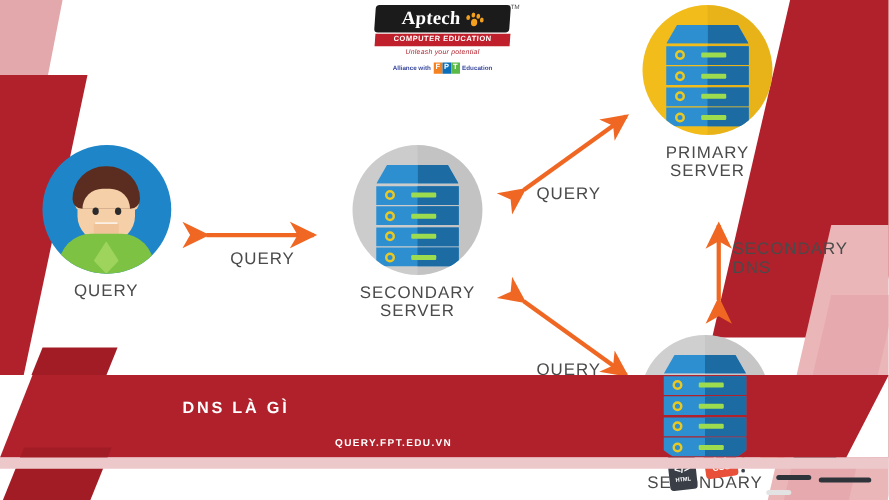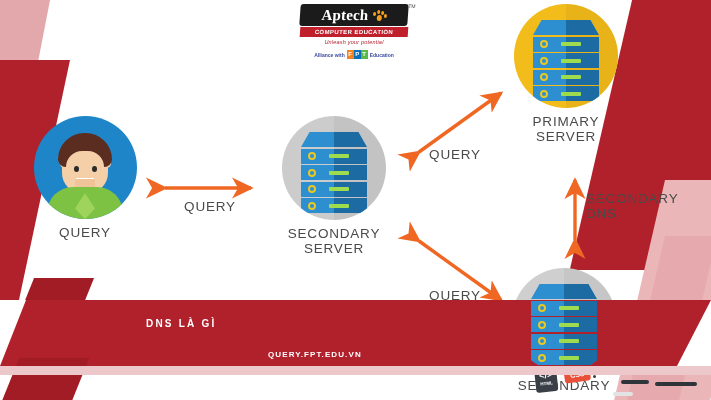--- a/index.html
+++ b/index.html
@@ -255,21 +255,21 @@
   #chip-css .name  { display:block; margin-top: 1px; }
   #chip-html { background: #3a3f47; left: 14px; bottom: 8px; width: 22px; height: 28px; transform: rotate(-6deg); }
   #chip-html .glyph { font-size: 9px; display:block; margin-top: 6px; }
   #chip-html .name  { display:block; font-size: 4.5px; margin-top: 1px; }
   .dash { position: absolute; height: 4px; border-radius: 2px; }
   .dot  { position: absolute; width: 3px; height: 3px; border-radius: 50%; background: #3a3f47; }
 
   
   #banner-title {
     position: absolute; left: 146px; top: 318px;
-    color: #ffffff; font-size: 10px; font-weight: bold; letter-spacing: 2.2px;
+    color: #ffffff; font-size: 13px; font-weight: bold; letter-spacing: 2.2px;
   }
   #banner-url {
     position: absolute; left: 268px; top: 350px;
     color: #ffffff; font-size: 8px; font-weight: bold; letter-spacing: 1.1px;
   }
 </style>
 </head>
 <body>
 
 <div id="stage">

